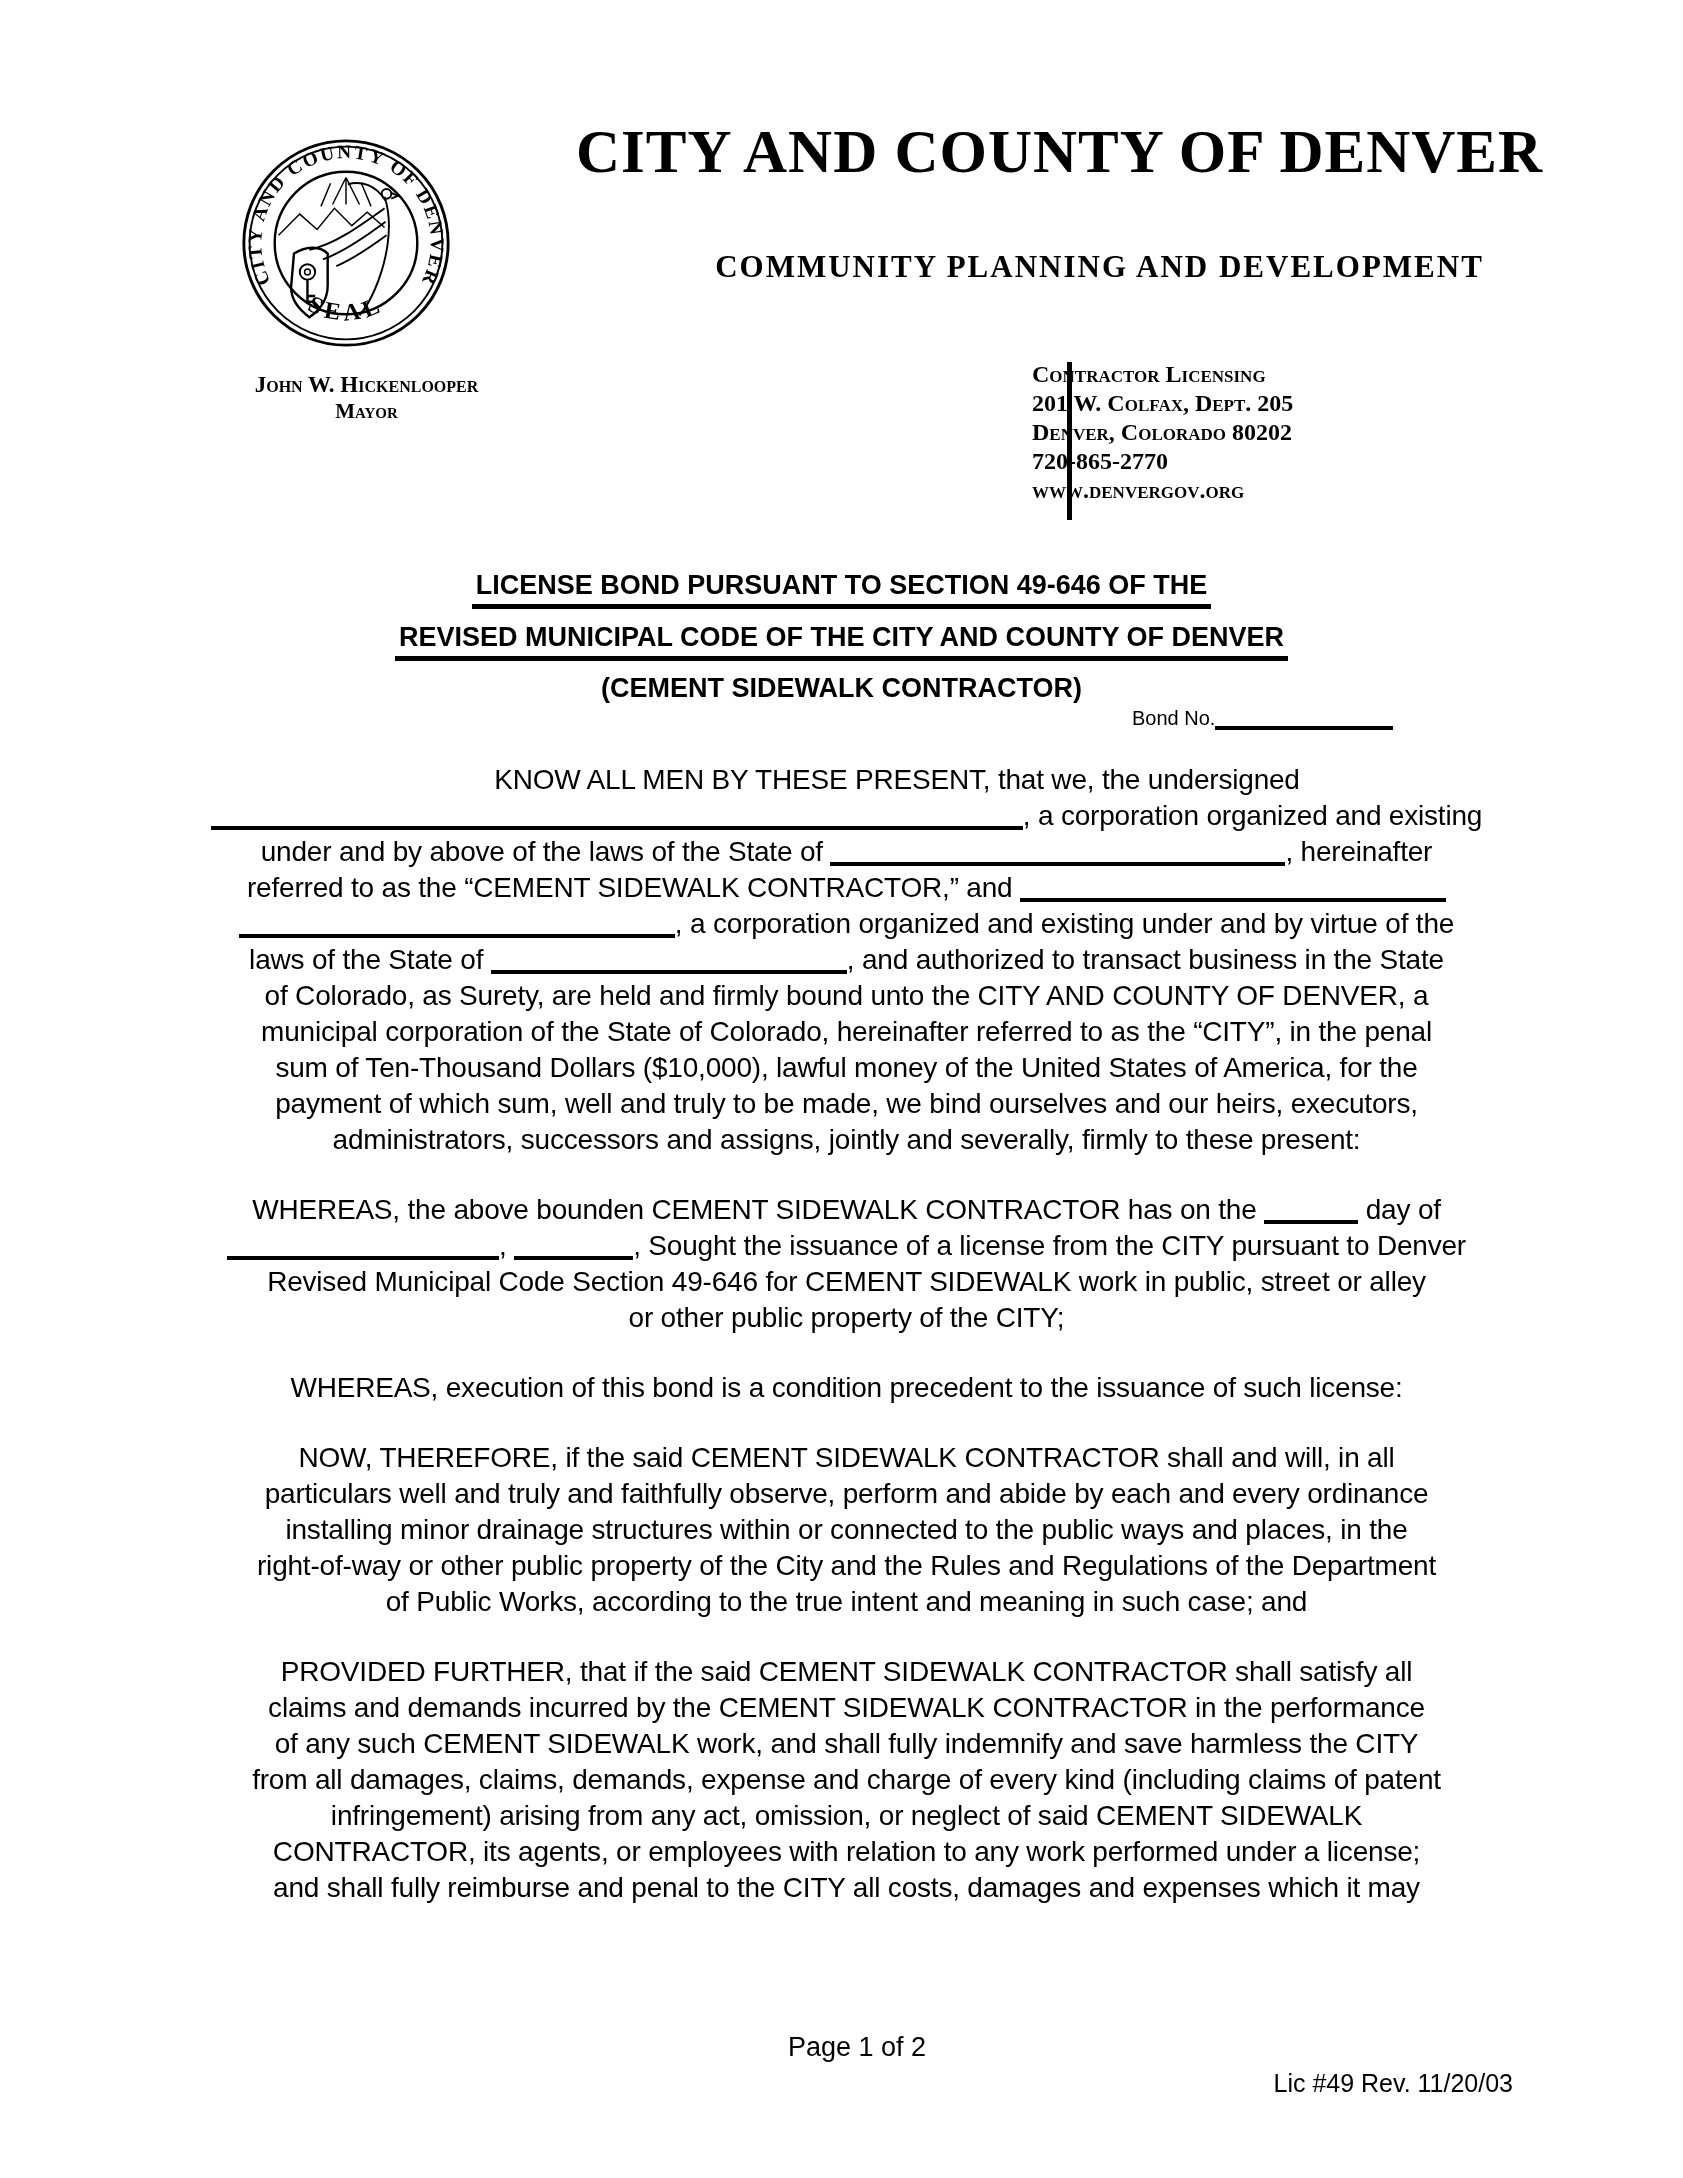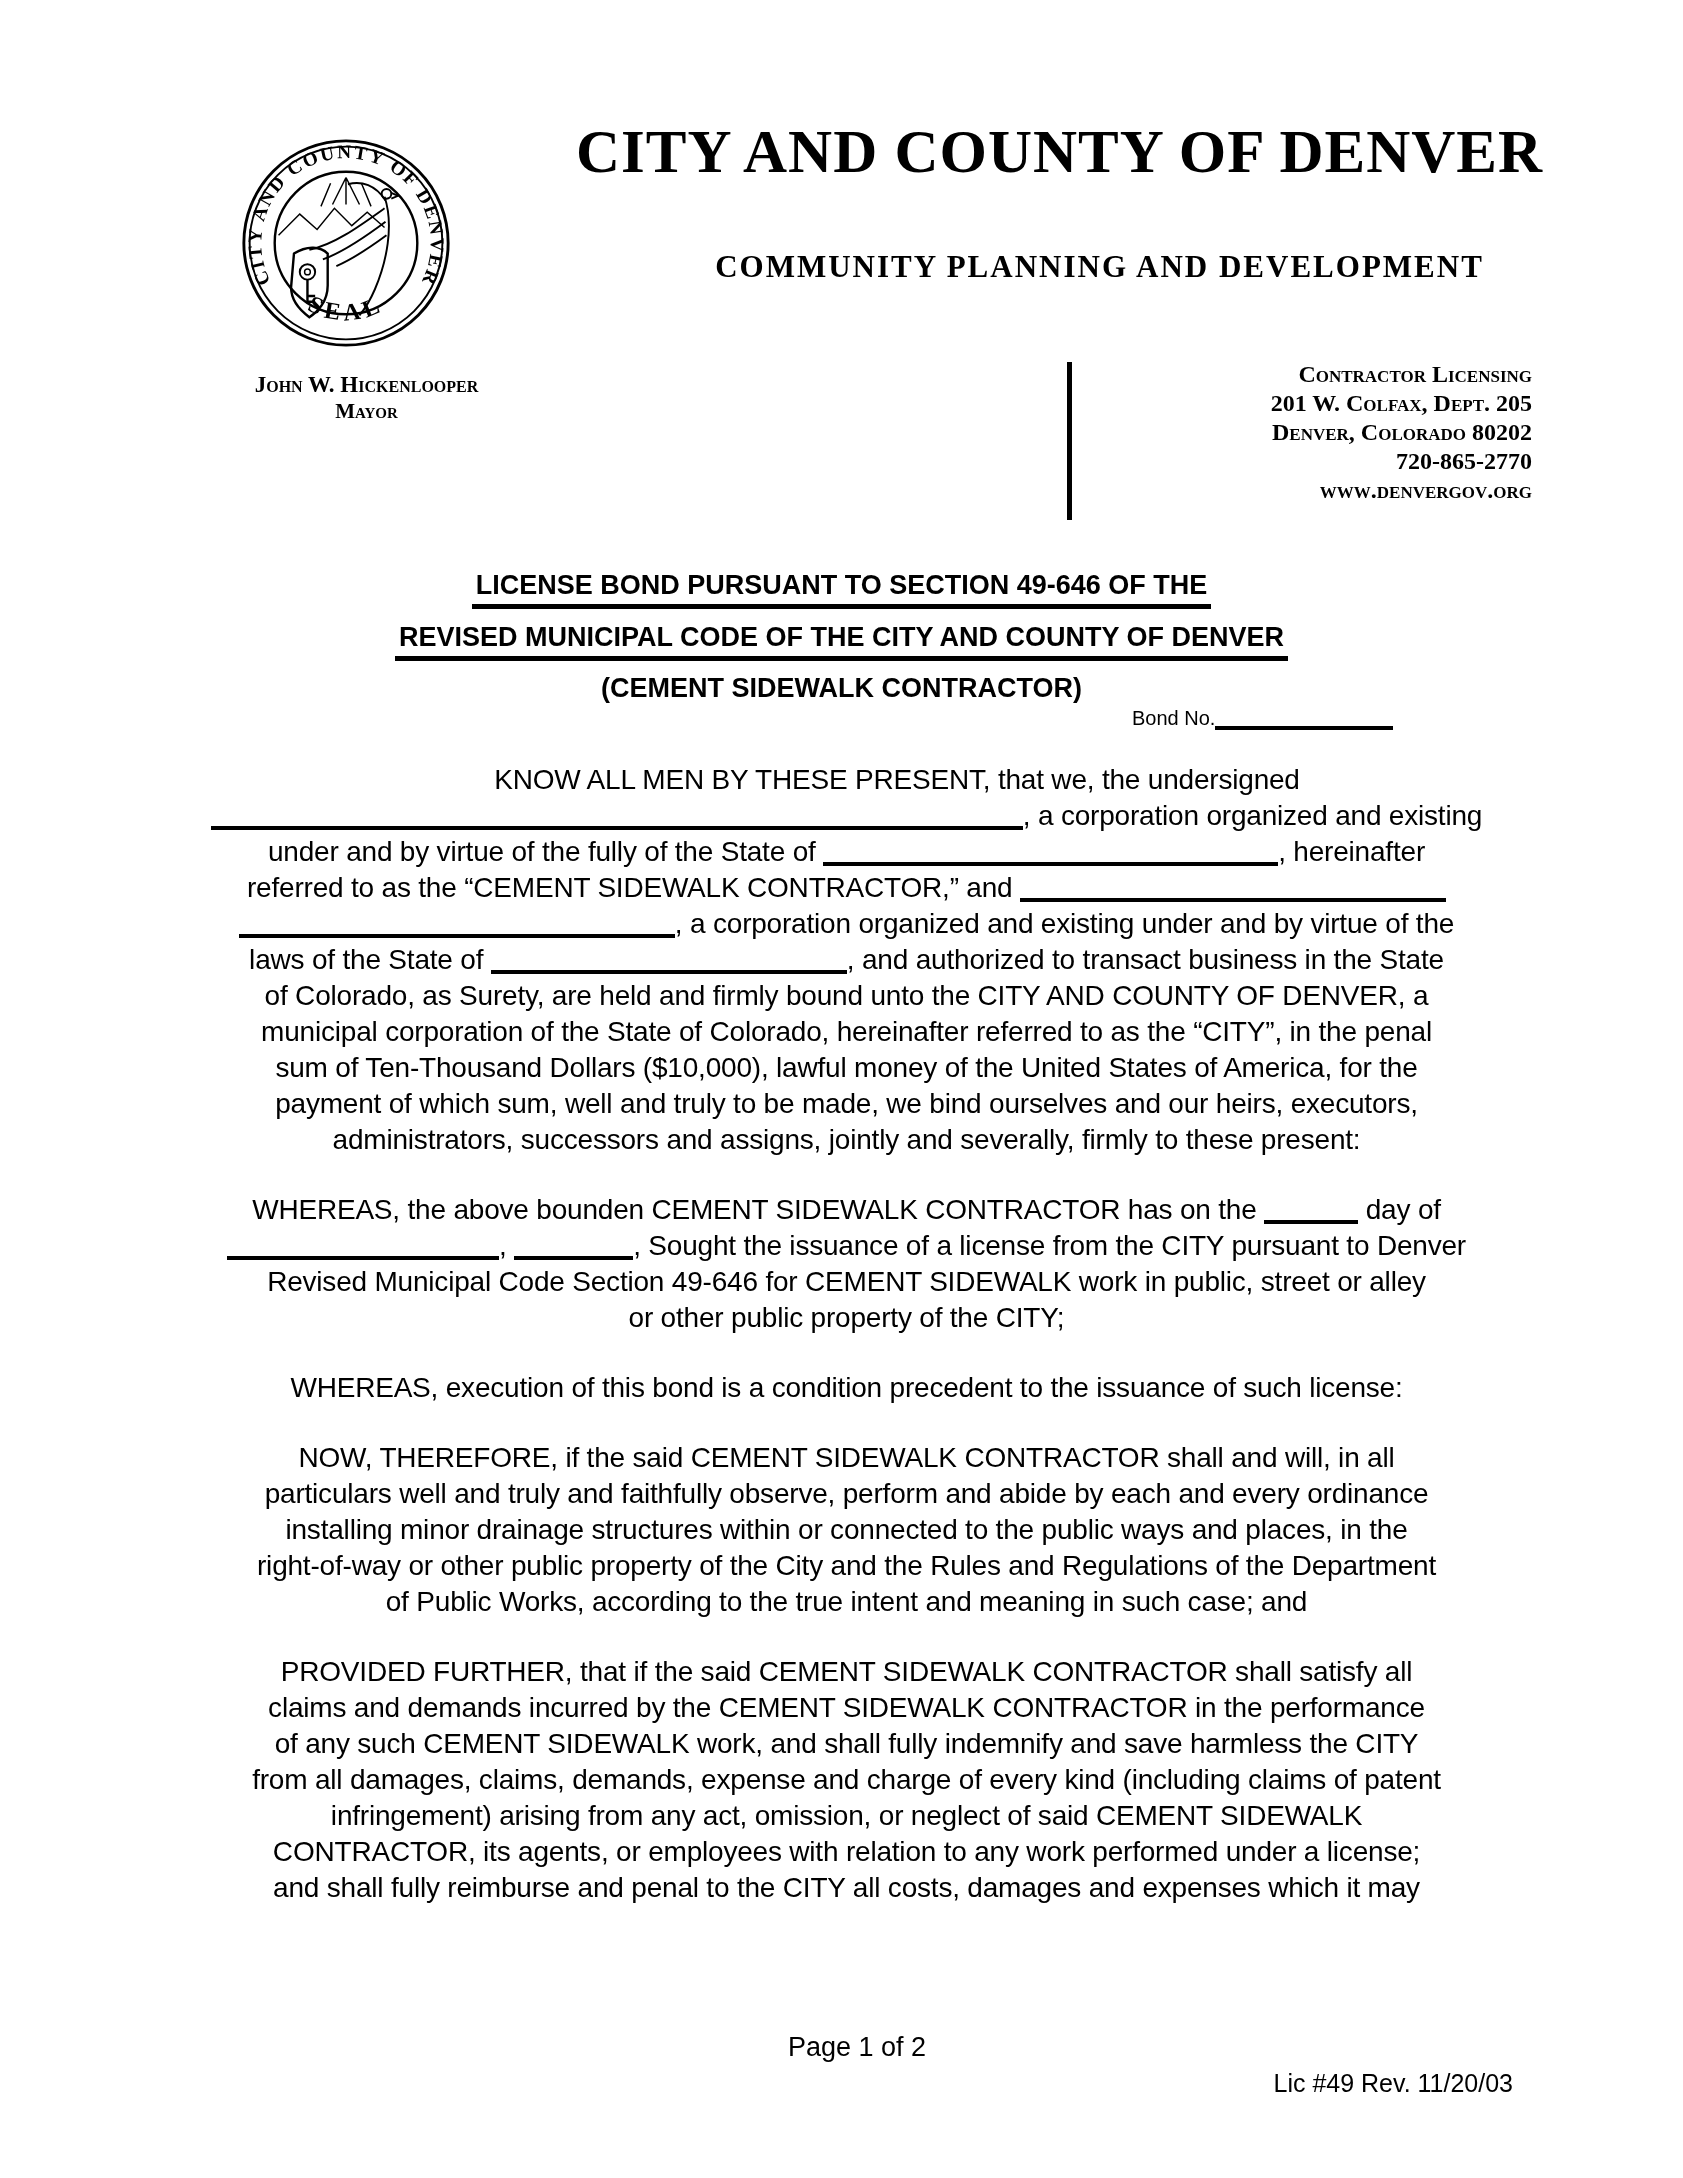--- a/index.html
+++ b/index.html
@@ -22,23 +22,23 @@
   }
   .mayor-block{
     position:absolute; left:223px; top:372px; width:287px; text-align:center;
     font-family:"Liberation Serif","DejaVu Serif",serif; font-weight:bold;
     font-variant:small-caps; line-height:26px;
   }
   .mayor-name{font-size:23px;}
   .mayor-title{font-size:21px;}
   .office-rule{position:absolute; left:1067px; top:362px; width:5px; height:158px; background:#000;}
   .office-block{
-    position:absolute; left:1106px; top:360px; width:426px;
+    position:absolute; left:1032px; top:360px; width:426px;
     font-family:"Liberation Serif","DejaVu Serif",serif; font-weight:bold;
-    font-variant:small-caps; font-size:24px; line-height:29px; white-space:nowrap;text-align:right;
+    font-variant:small-caps; font-size:24px; line-height:29px; white-space:nowrap;
   }
   
   .doc-title{position:absolute; left:198px; width:1287px; text-align:center;
     font-weight:bold; font-size:27px; white-space:nowrap;}
   .t1{top:570px;} .t2{top:622px;} .t3{top:673px;}
   .u-line{display:inline-block; border-bottom:5px solid #000; padding:0 4px 3px 4px;}
   .bond-row{position:absolute; left:1132px; top:707px; font-size:20px; white-space:nowrap;}
   
   .body-text{position:absolute; left:198px; top:762px; width:1297px;
     font-size:28px; letter-spacing:-0.2px;text-align:center;}
@@ -130,21 +130,21 @@
   </div>
 
   <div class="bond-row">
     <span class="run">Bond No.</span><span class="blank" style="width:178px"></span>
   </div>
 
   <div class="body-text" id="body-text">
       <div class="para">
         <div class="bline"><span class="indent" style="width: 101px;"></span><span class="run">KNOW ALL MEN BY THESE PRESENT, that we, the undersigned</span></div>
         <div class="bline"><span class="blank" style="width: 812px;"></span><span class="run">, a corporation organized and existing</span></div>
-        <div class="bline"><span class="run">under and by virtue of the fully of the State of </span><span class="blank" style="width: 455px;"></span><span class="run">, hereinafter</span></div>
+        <div class="bline"><span class="run">under and by above of the laws of the State of </span><span class="blank" style="width: 455px;"></span><span class="run">, hereinafter</span></div>
         <div class="bline"><span class="run">referred to as the “CEMENT SIDEWALK CONTRACTOR,” and </span><span class="blank" style="width: 426px;"></span></div>
         <div class="bline"><span class="blank" style="width: 436px;"></span><span class="run">, a corporation organized and existing under and by virtue of the</span></div>
         <div class="bline"><span class="run">laws of the State of </span><span class="blank" style="width: 356px;"></span><span class="run">, and authorized to transact business in the State</span></div>
         <div class="bline"><span class="run">of Colorado, as Surety, are held and firmly bound unto the CITY AND COUNTY OF DENVER, a</span></div>
         <div class="bline"><span class="run">municipal corporation of the State of Colorado, hereinafter referred to as the “CITY”, in the penal</span></div>
         <div class="bline"><span class="run">sum of Ten-Thousand Dollars ($10,000), lawful money of the United States of America, for the</span></div>
         <div class="bline"><span class="run">payment of which sum, well and truly to be made, we bind ourselves and our heirs, executors,</span></div>
         <div class="bline"><span class="run">administrators, successors and assigns, jointly and severally, firmly to these present:</span></div>
       </div>
       <div class="para">

